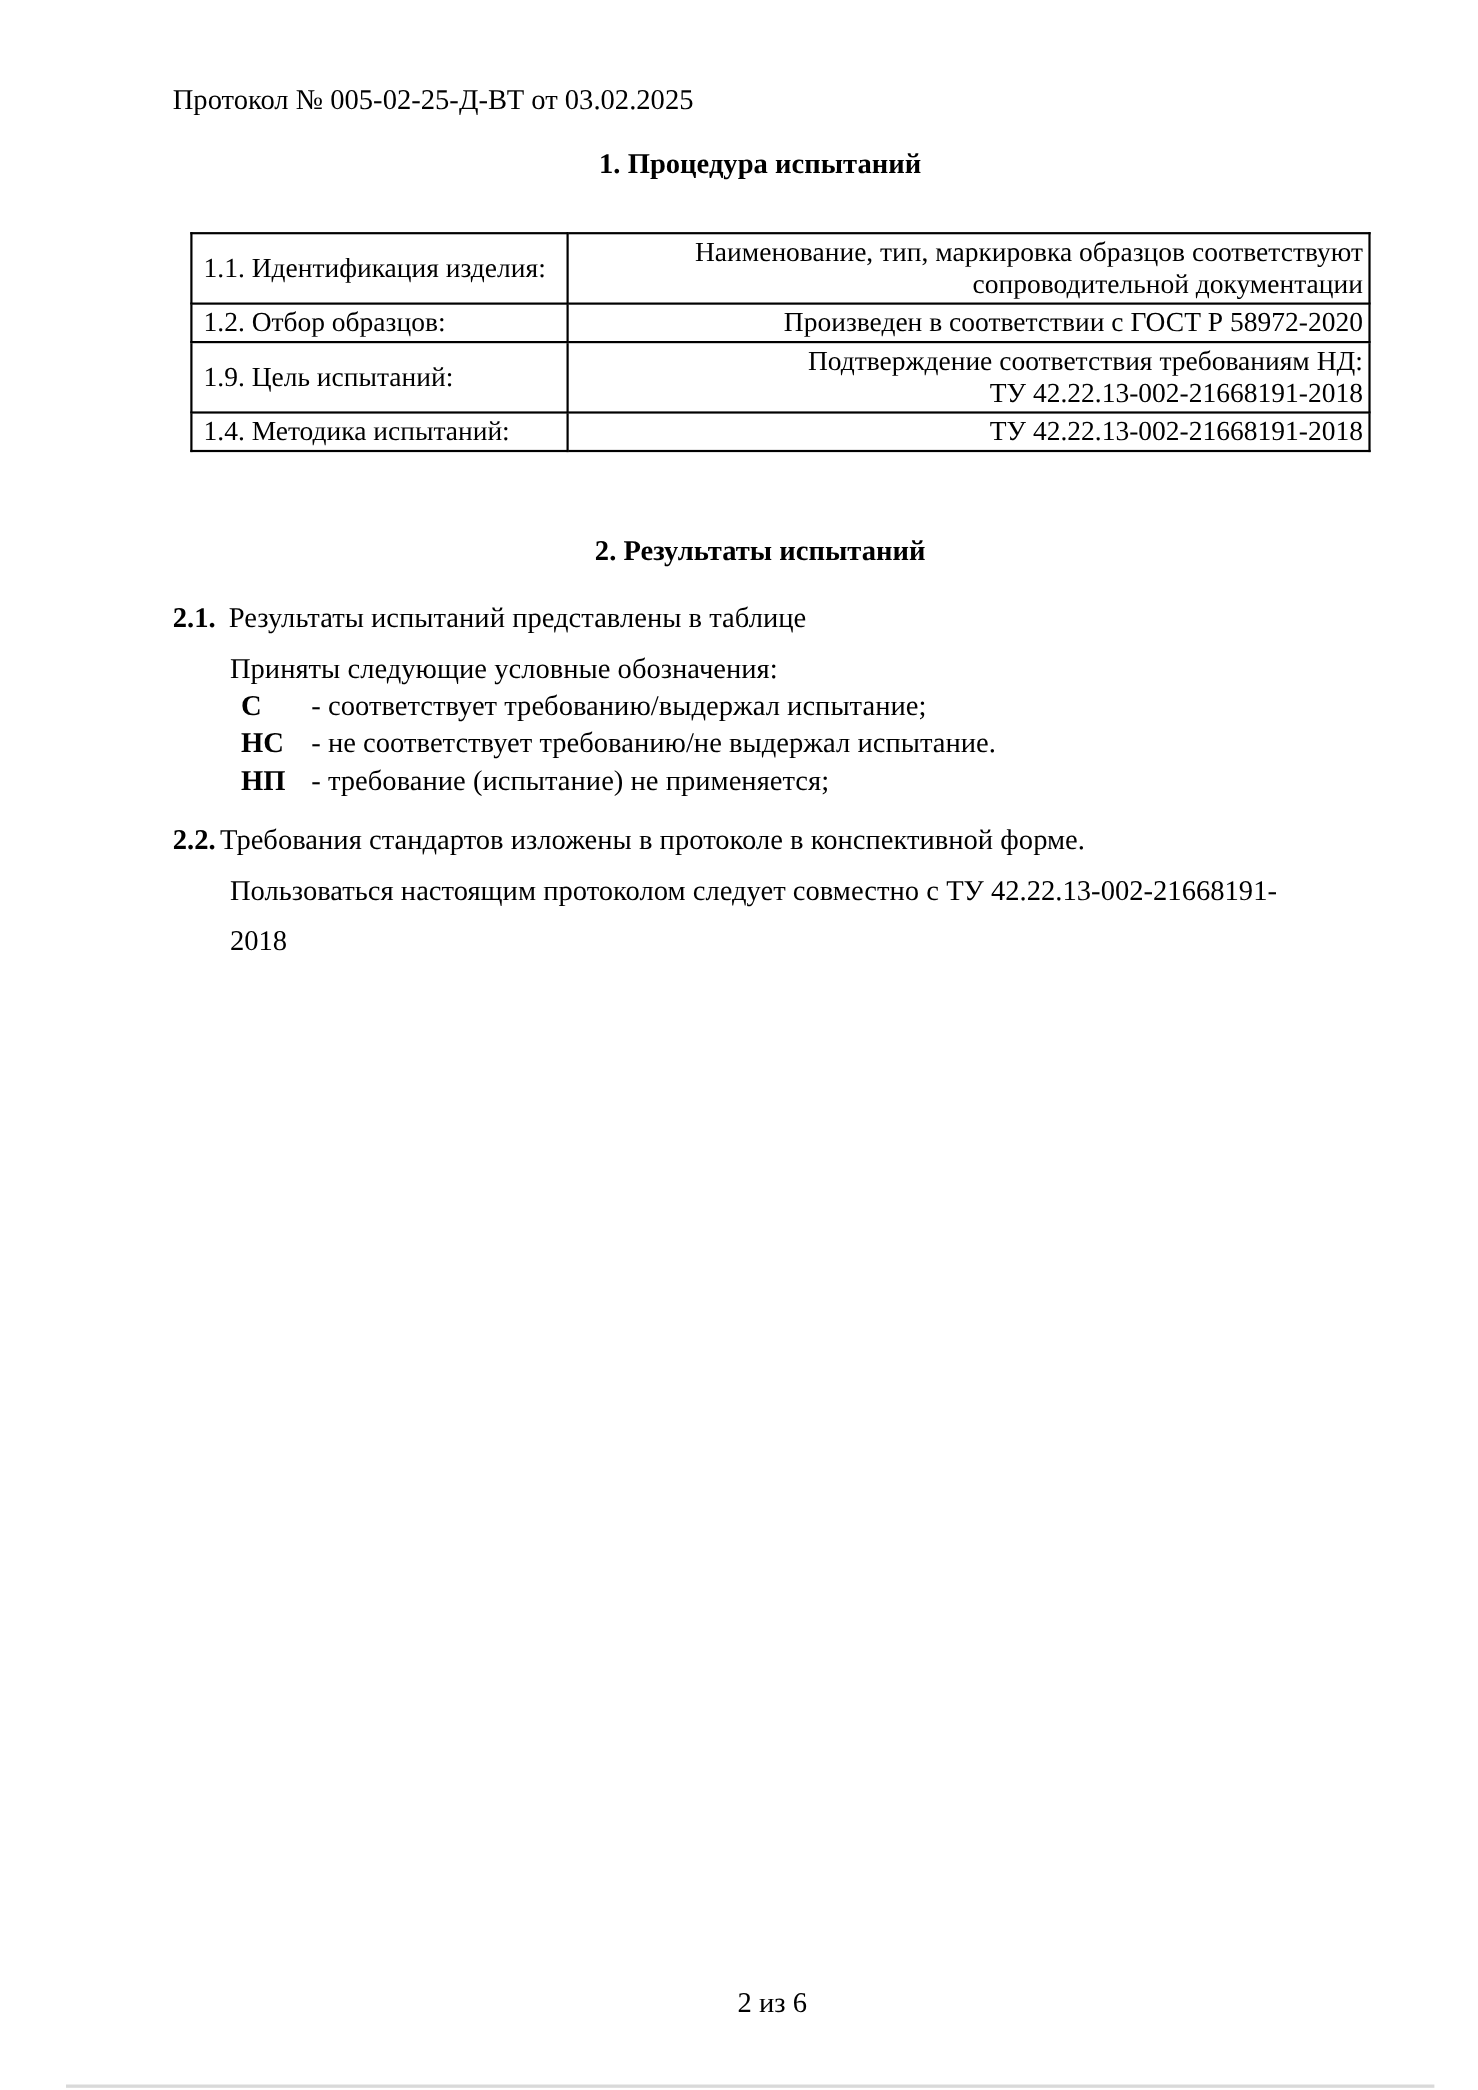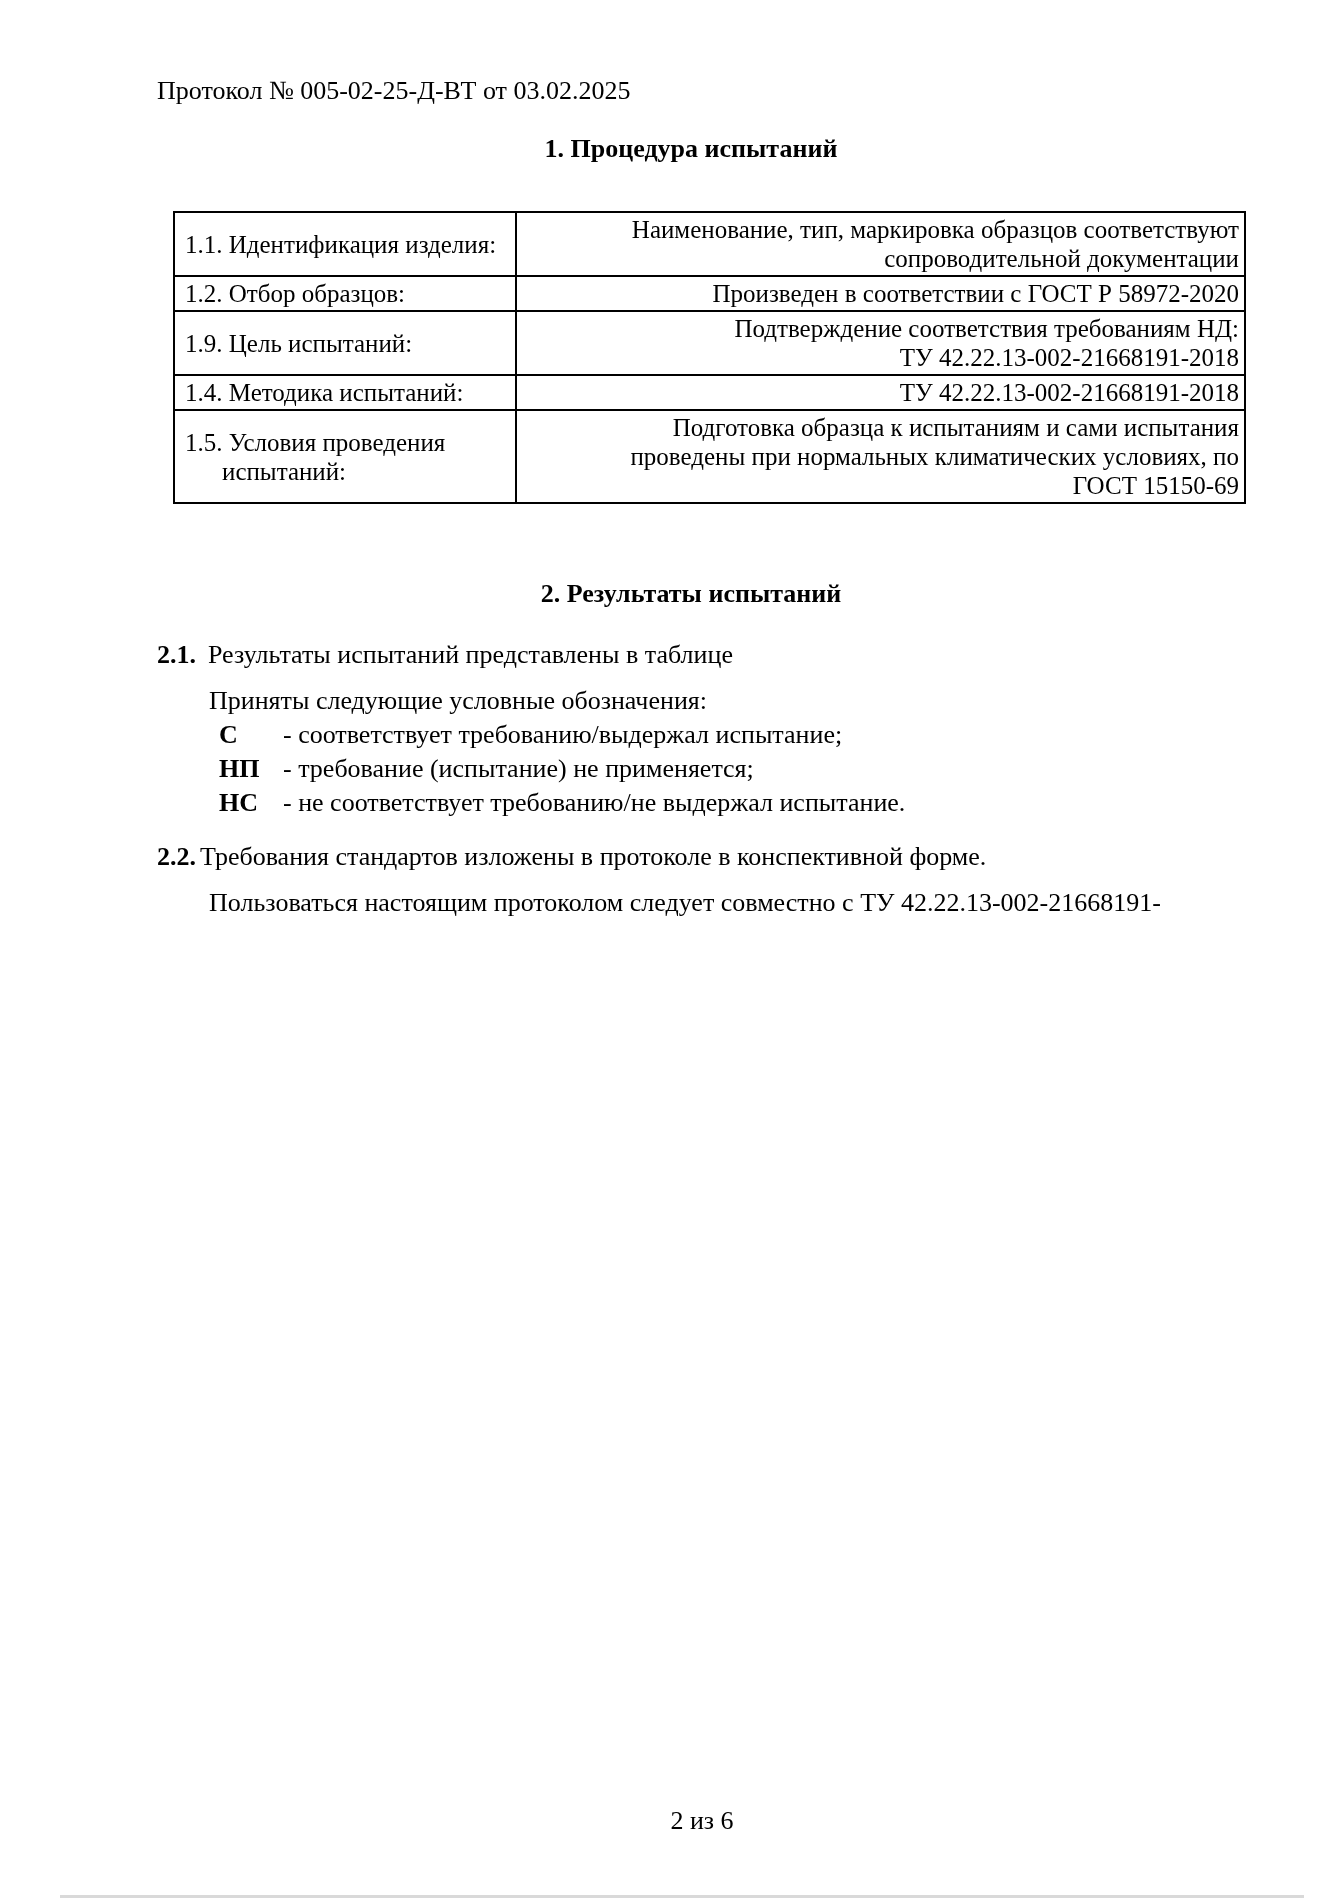--- a/index.html
+++ b/index.html
@@ -138,62 +138,52 @@
         </td>
       </tr>
       <tr>
         <td class="col-label">
           <div class="cell-label">1.4. Методика испытаний:</div>
         </td>
         <td class="col-value">
           <div class="cell-value">ТУ 42.22.13-002-21668191-2018</div>
         </td>
       </tr>
-      <tr>
-        <td class="col-label">
-          <div class="cell-label">1.5. Условия проведения
-испытаний:</div>
-        </td>
-        <td class="col-value">
-          <div class="cell-value">Подготовка образца к испытаниям и сами испытания
-проведены при нормальных климатических условиях, по
-ГОСТ 15150-69</div>
-        </td>
-      </tr>
     </tbody>
   </table>
 
   <div class="section-title second">2. Результаты испытаний</div>
 
   <div class="para p21">
     <div class="p-line">
       <span class="p-num">2.1.</span><span>Результаты испытаний представлены в таблице</span>
     </div>
     <div class="p-line p-cont">Приняты следующие условные обозначения:</div>
   </div>
 
   <div class="legend">
     <div class="legend-row">
       <span class="legend-code">С</span>
       <span>- соответствует требованию/выдержал испытание;</span>
     </div>
     <div class="legend-row">
+      <span class="legend-code">НС</span>
+      <span>- не соответствует требованию/не выдержал испытание.</span>
+    </div>
+    <div class="legend-row">
       <span class="legend-code">НП</span>
       <span>- требование (испытание) не применяется;</span>
-    </div>
-    <div class="legend-row">
-      <span class="legend-code">НС</span>
-      <span>- не соответствует требованию/не выдержал испытание.</span>
     </div>
   </div>
 
   <div class="para p22">
     <div class="p-line">
       <span class="p-num">2.2.</span><span>Требования стандартов изложены в протоколе в конспективной форме.</span>
     </div>
     <div class="p-line p-cont">Пользоваться настоящим протоколом следует совместно с ТУ 42.22.13-002-21668191-</div>
+    <div class="p-line p-cont">2018</div>
   </div>
 
 </div>
 
 <div class="doc-footer">2 из 6</div>
 
 <div class="scan-edge"></div>
 
 </body></html>

